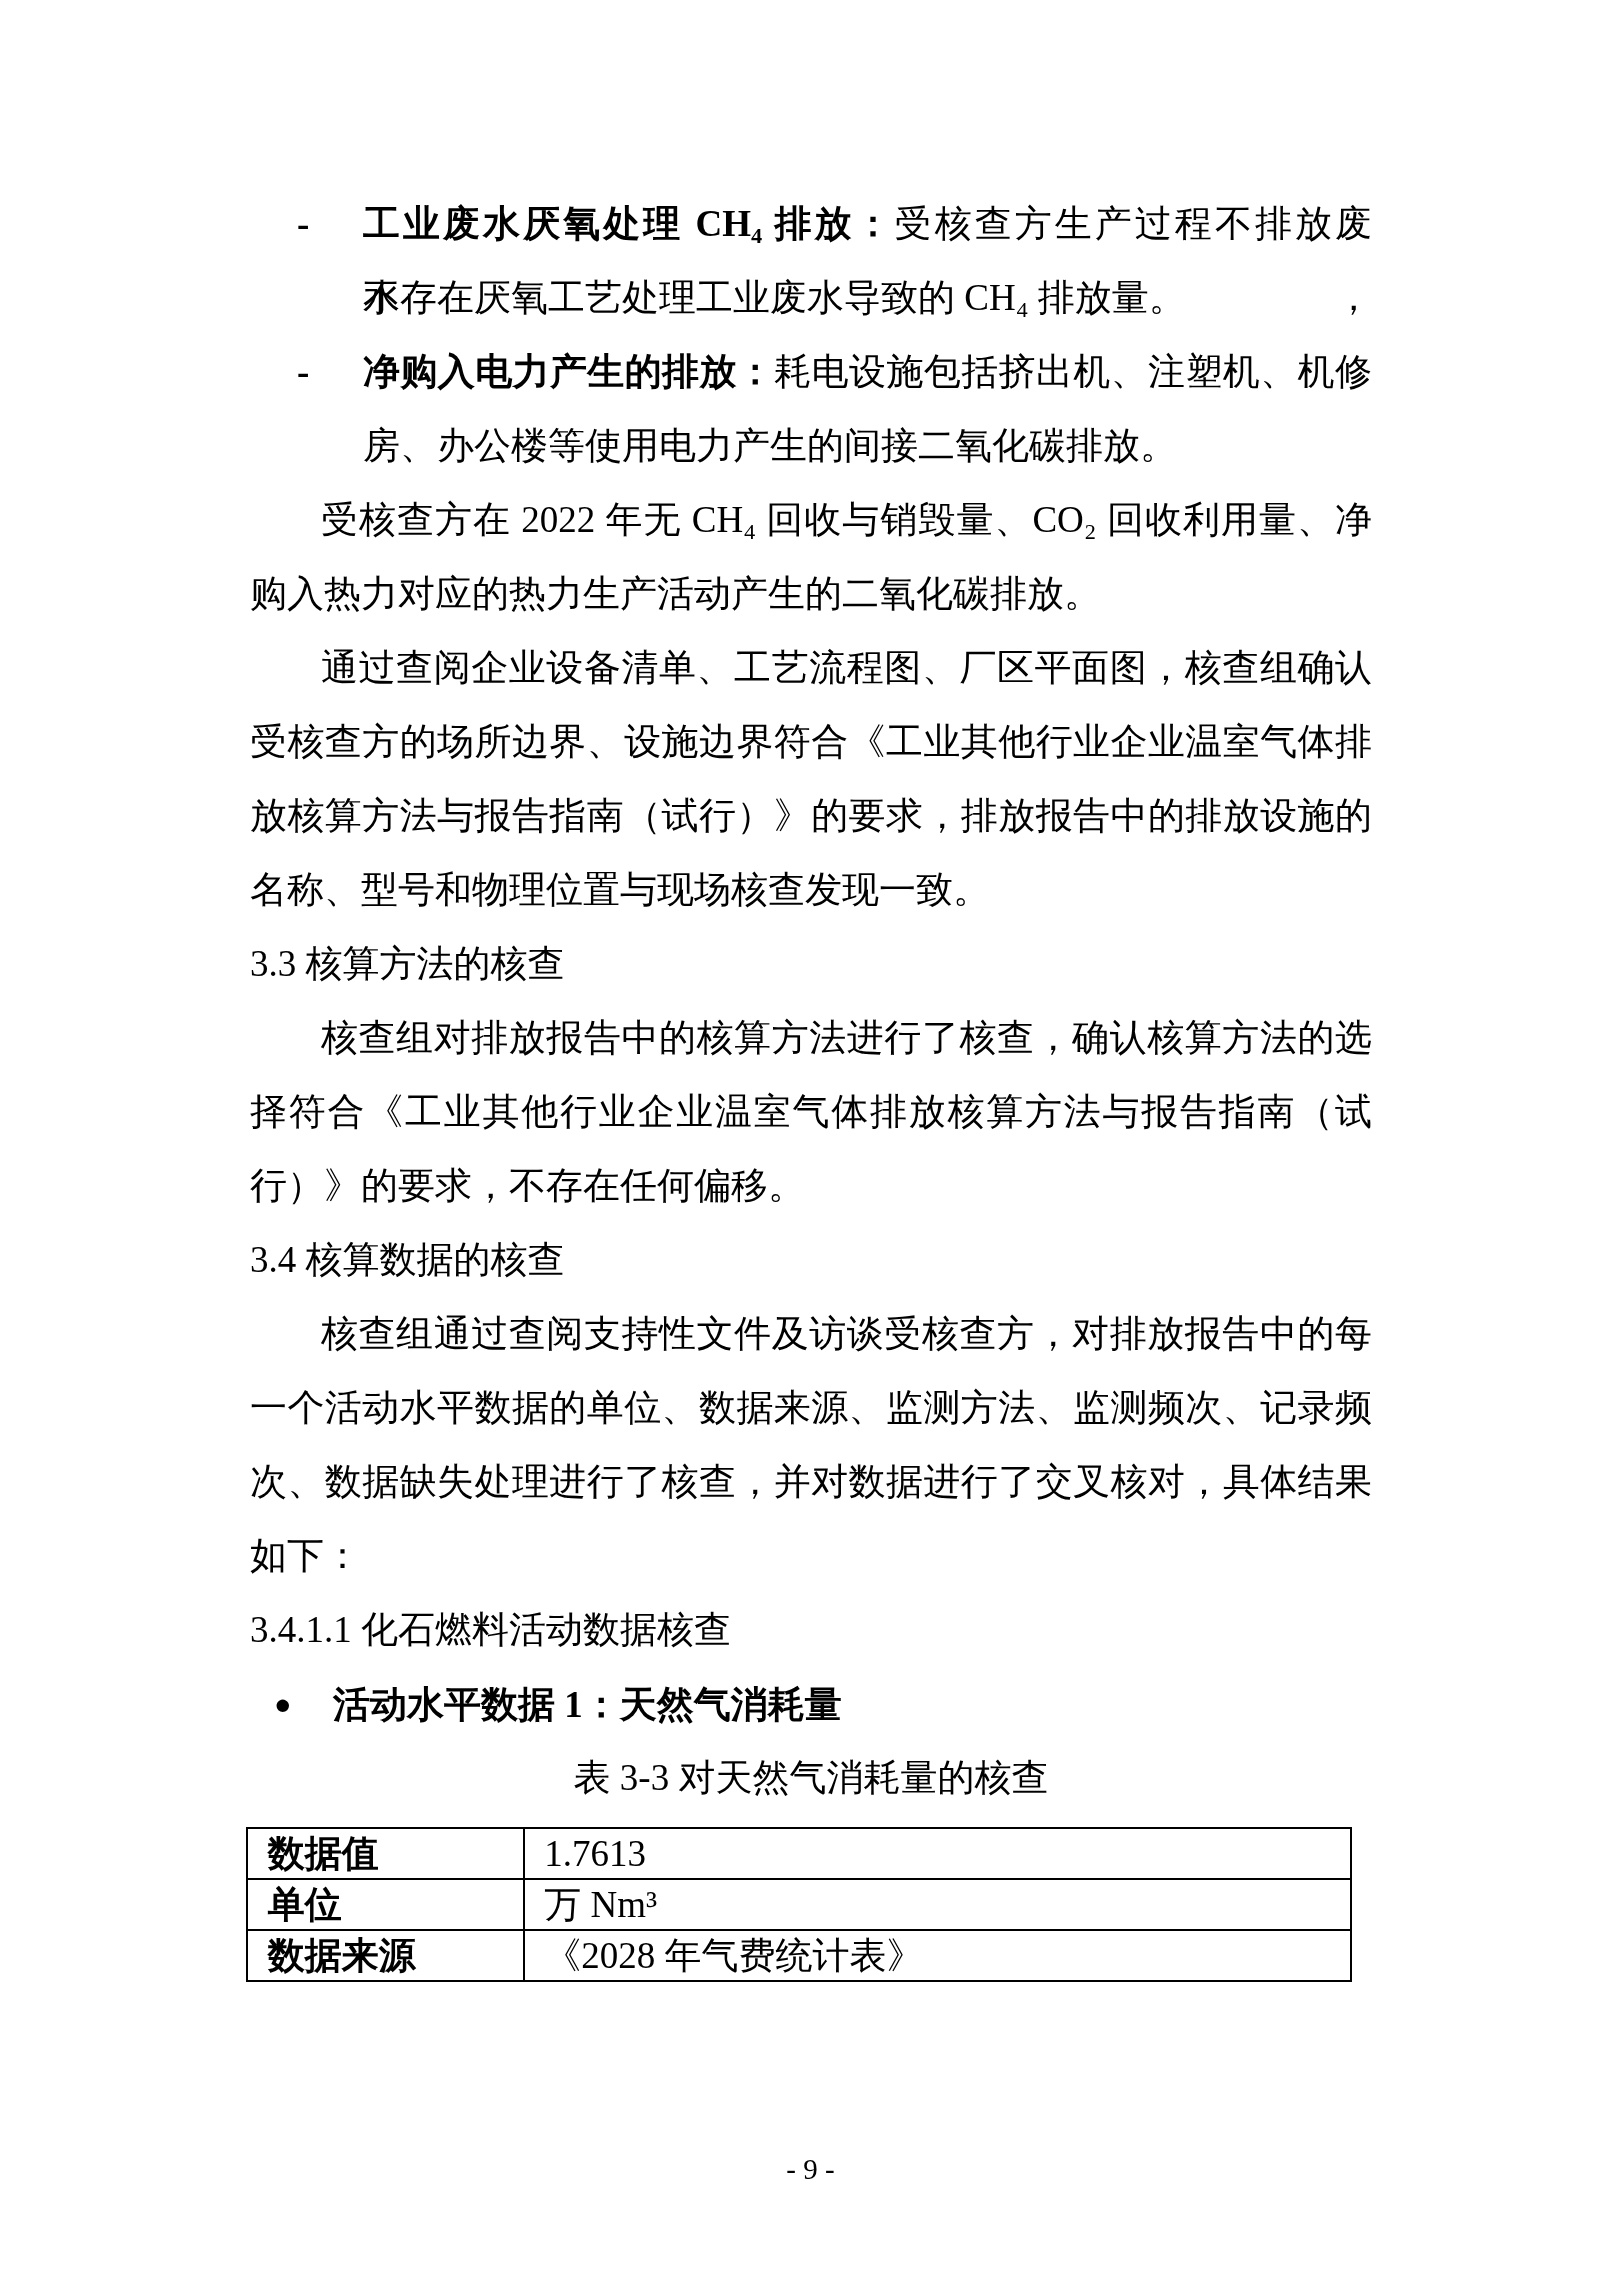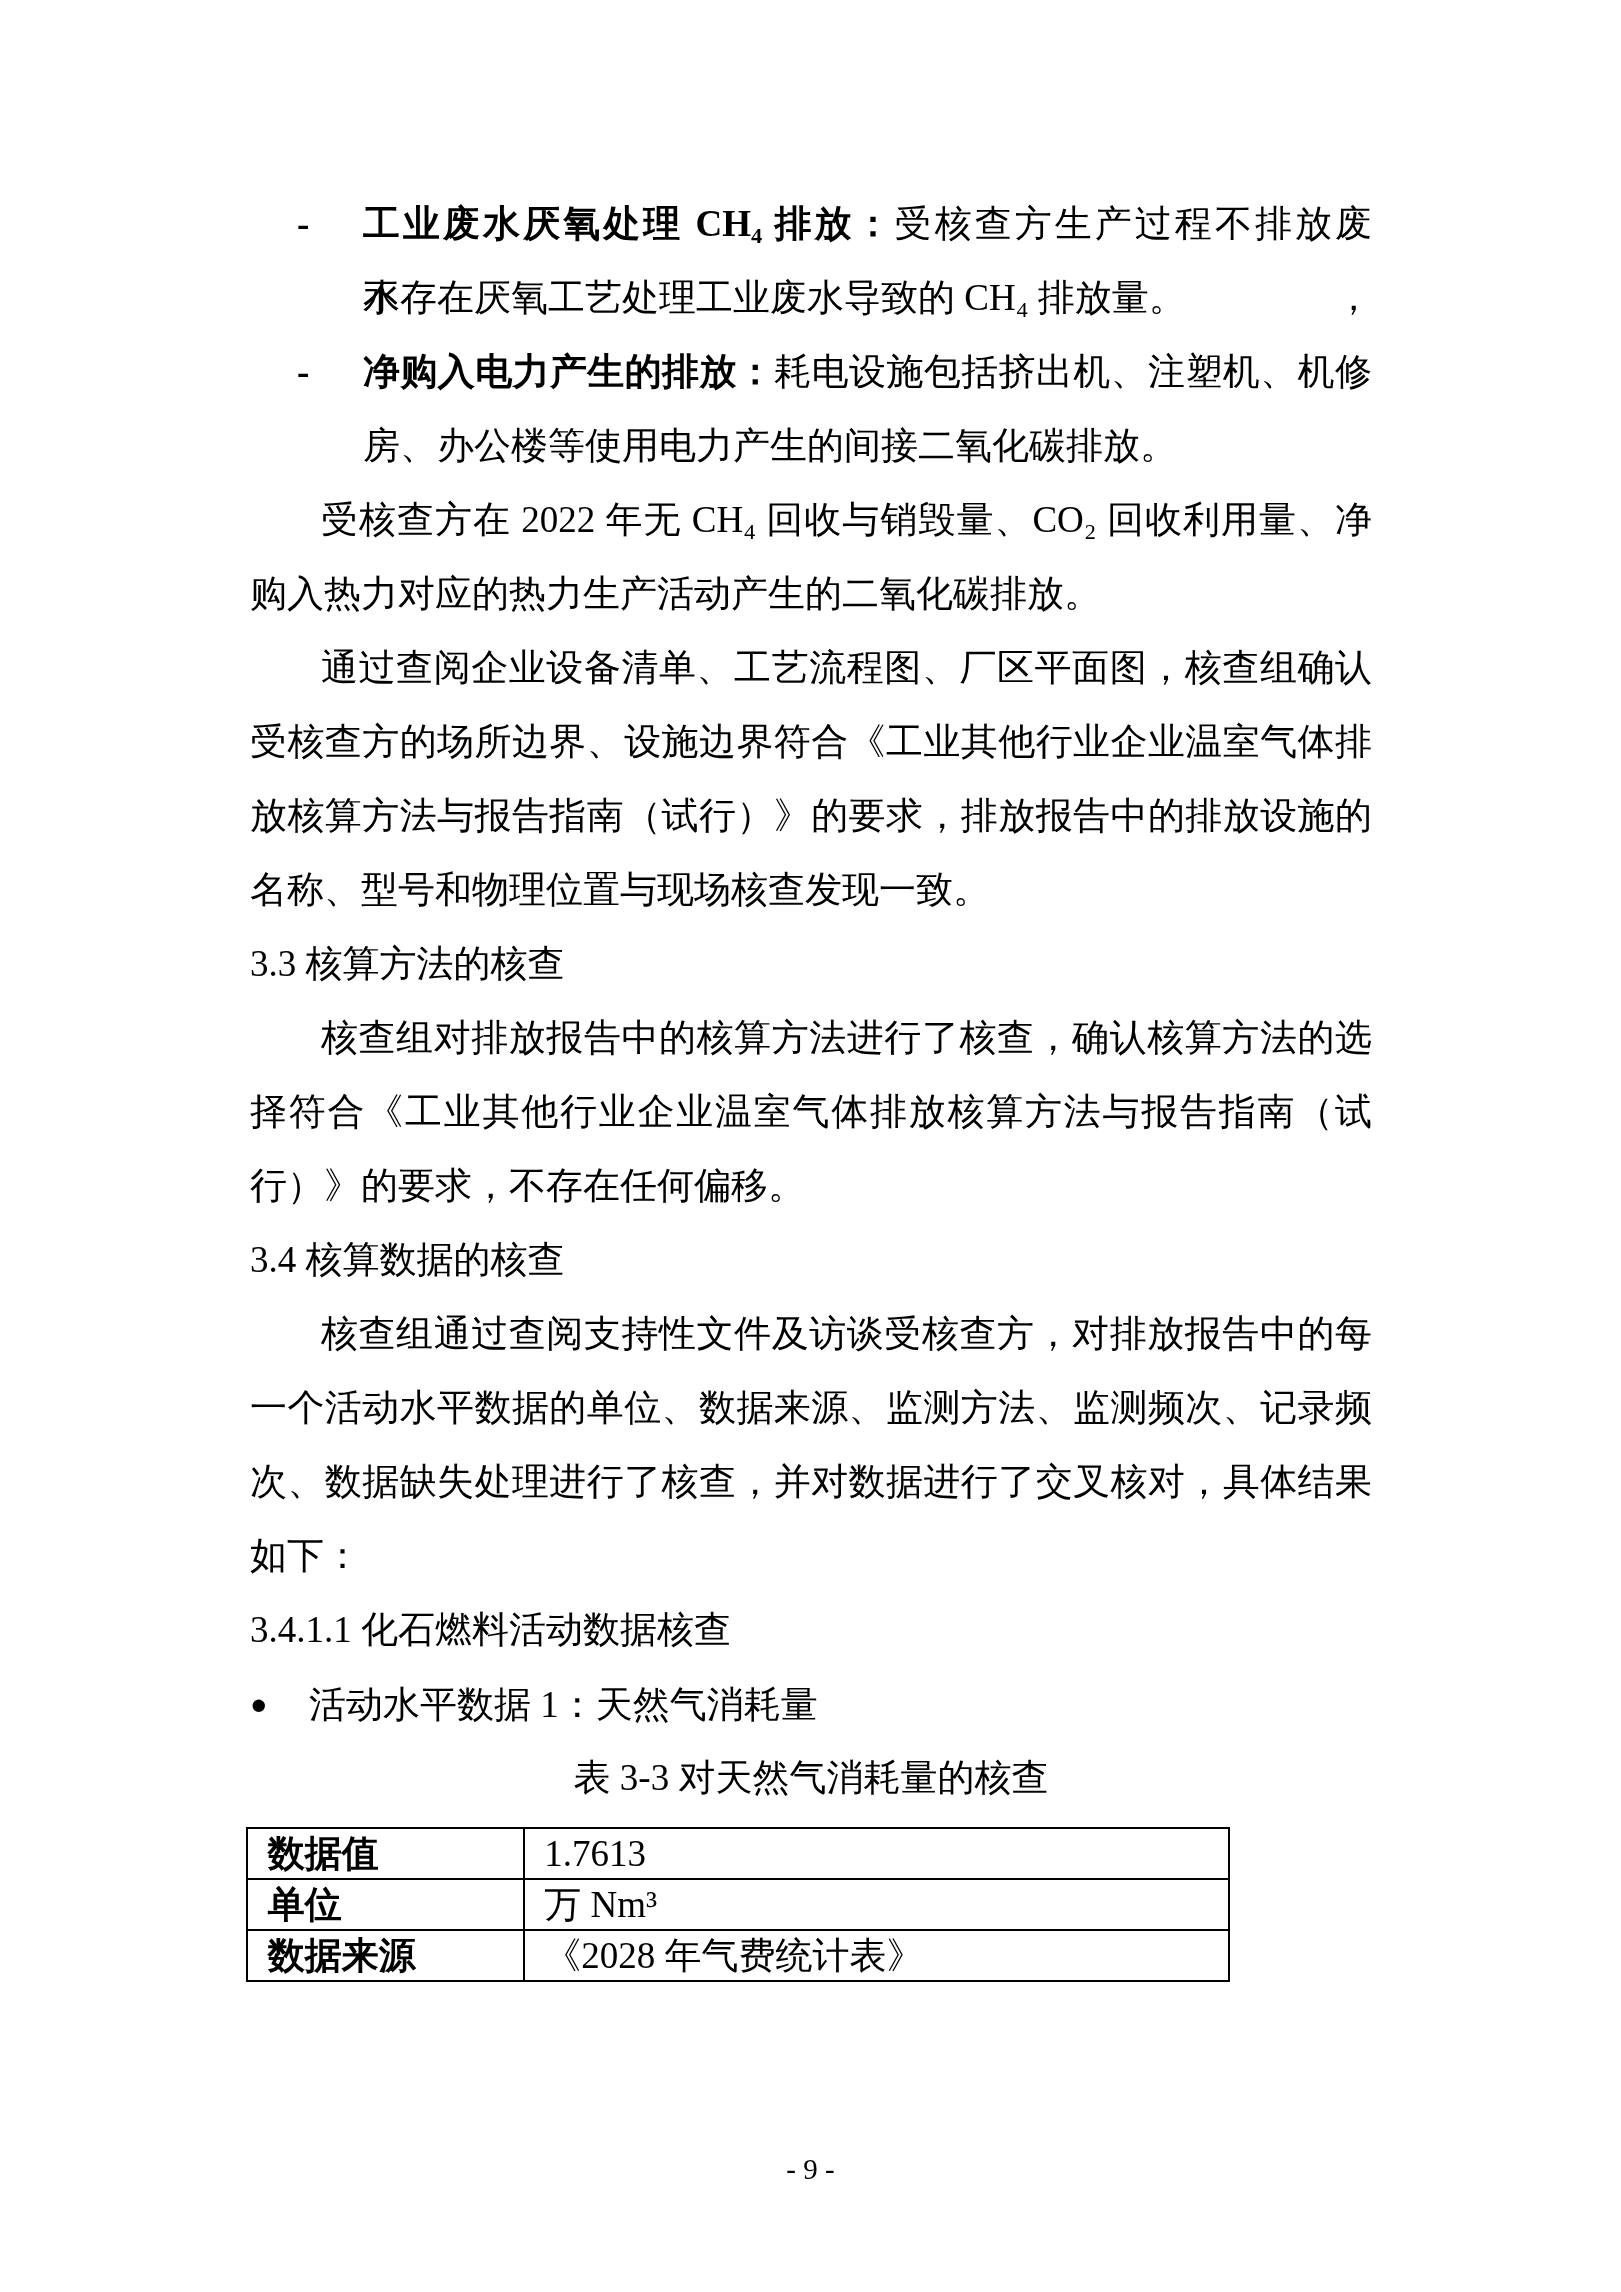--- a/index.html
+++ b/index.html
@@ -26,28 +26,28 @@
   .b1{position:relative;padding-left:113px;}
   .b1 .marker{
     position:absolute;left:47px;top:0;
     font-weight:bold;
   }
   .bc{padding-left:113px;}
   
   .ind{text-indent:71px;}
   .h{font-weight:normal;}
   .lead{font-weight:bold;}
-  .dotline{font-weight:normal;}
+  .dotline{font-weight:bold;margin-left:24px;}
   .dot{
     display:inline-block;width:59px;
     font-size:29px;vertical-align:2.9px;
   }
   .tbl-title{font-weight:normal;text-align:center;}
   table.dtable{
-    width:984px;
+    width:1106px;
     margin-left:-3.9px;
     margin-top:11.8px;
     border-collapse:collapse;
     border:2.9px solid #000;
     table-layout:fixed;
   }
   table.dtable td{
     border:2px solid #000;
     height:49px;
     vertical-align:middle;

